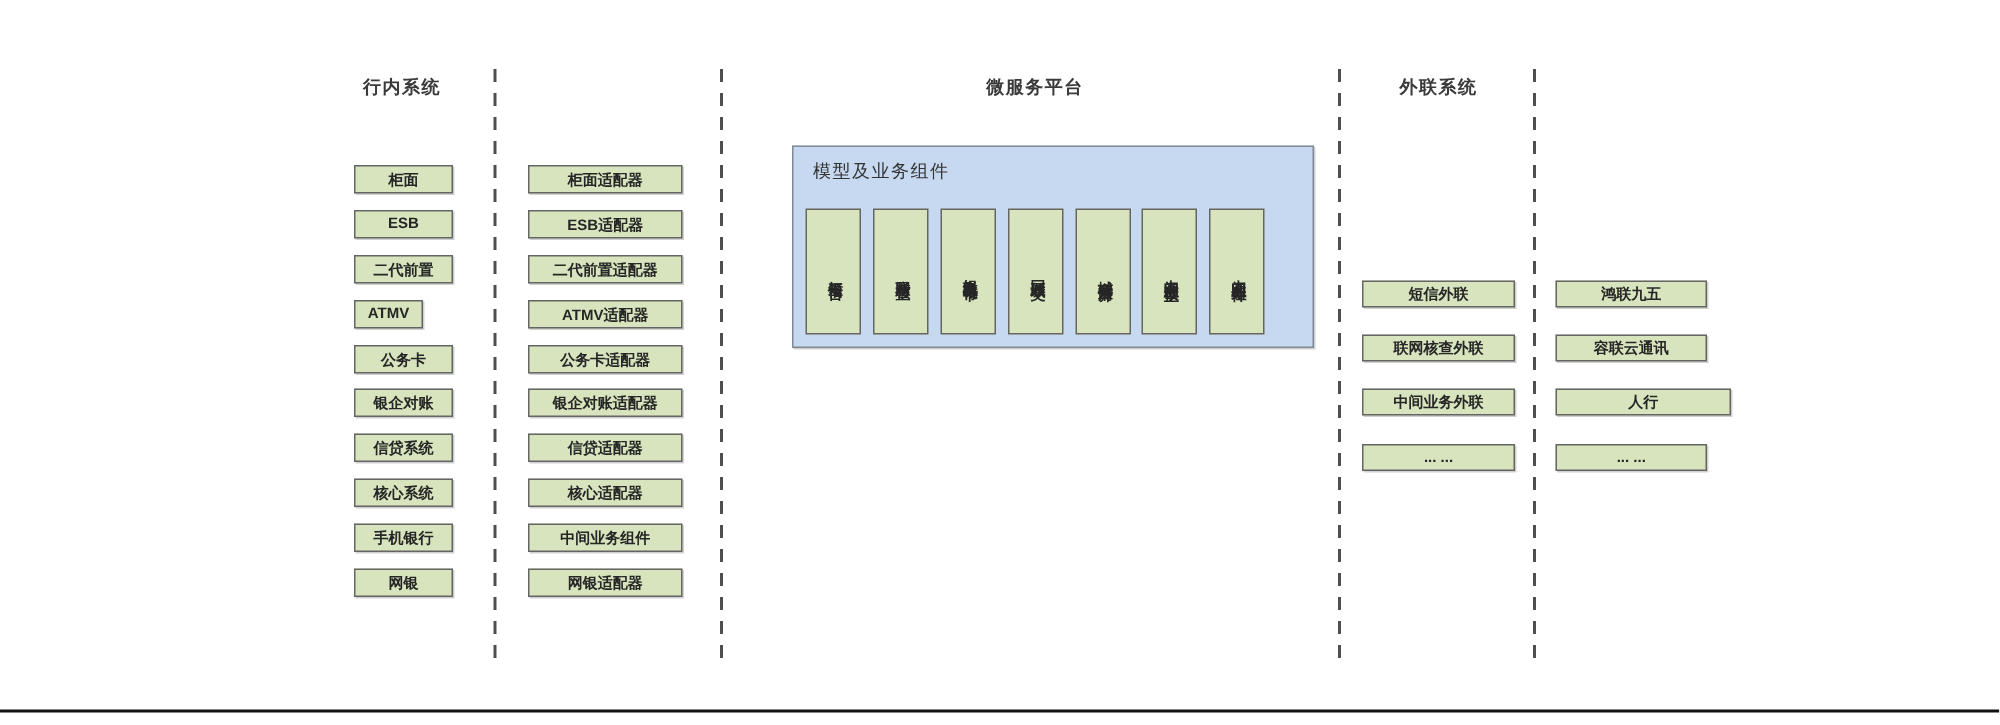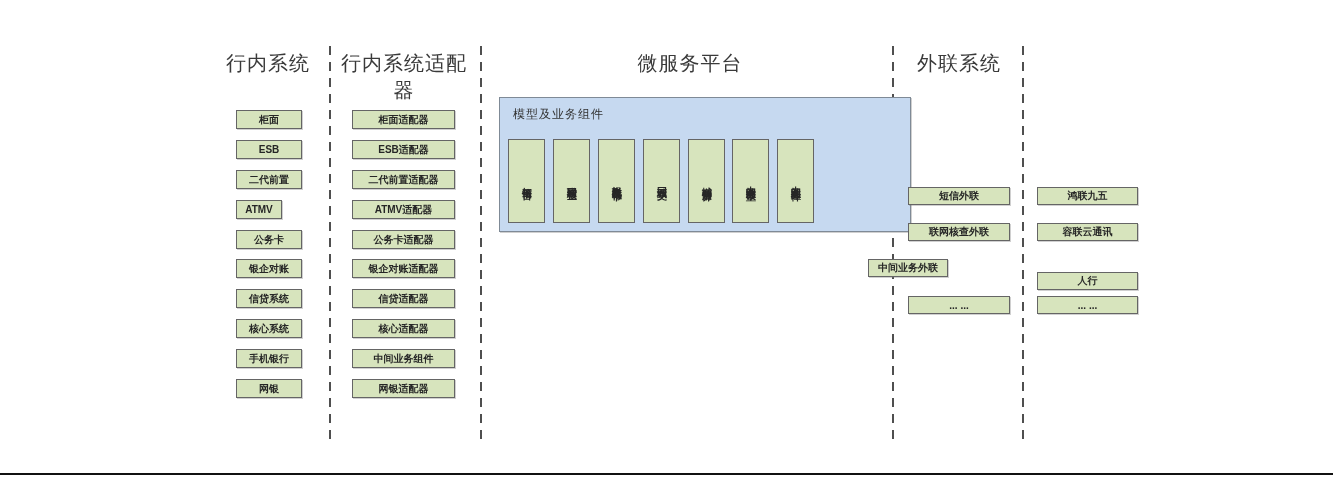--- a/index.html
+++ b/index.html
@@ -2,35 +2,35 @@
 <html><head>
 <meta charset="utf-8">
 <style>
   html,body{margin:0;padding:0;background:#ffffff;}
   .canvas{
     position:relative;width:1333px;height:483px;background:#ffffff;
     font-family:"Liberation Sans","DejaVu Sans",sans-serif;overflow:hidden;
   }
   .col-header{
     position:absolute;top:50px;width:140px;text-align:center;
-    font-size:20px;font-weight:normal;color:#3a3a3a;letter-spacing:1px;
+    font-size:12px;font-weight:bold;color:#3a3a3a;letter-spacing:1px;
   }
   .divider{
     position:absolute;top:46px;height:394px;width:2px;
     background:repeating-linear-gradient(to bottom,#4f4f4f 0 9px,transparent 9px 16px);
   }
   .gbox{
     position:absolute;height:19px;box-sizing:border-box;
     background:#d7e4bd;border:1.5px solid #656565;
     display:flex;align-items:center;justify-content:center;
     font-size:10px;font-weight:bold;color:#262626;white-space:nowrap;
     box-shadow:1px 1px 0 rgba(120,120,120,.35);
   }
   .panel{
-    position:absolute;left:499px;width:412px;box-sizing:border-box;
+    position:absolute;left:528px;width:348px;box-sizing:border-box;
     background:#c6d9f0;border:1.5px solid #7f8a96;
     box-shadow:1px 1px 0 rgba(120,120,120,.35);
     padding-left:11px;
   }
   .panel-title{
     position:absolute;top:8px;left:13px;font-size:12px;color:#333333;letter-spacing:1px;
   }
   .vbox{
     position:absolute;top:41px;width:37px;height:84px;box-sizing:border-box;
     background:#d7e4bd;border:1.5px solid #656565;
@@ -45,21 +45,20 @@
     font-size:10px;font-weight:bold;color:#262626;white-space:nowrap;
   }
   .bottom-rule{position:absolute;left:0;top:473px;width:1333px;height:2px;background:#111111;}
 </style>
 </head>
 <body>
 
 <div class="canvas">
 
   <div class="col-header" style="left:198px">行内系统</div>
-  <div class="col-header" style="left:334px">行内系统适配器</div>
   <div class="col-header" style="left:889px">外联系统</div>
   <div class="col-header" style="left:620px">微服务平台</div>
 
   <div class="divider" style="left:329px"></div>
   <div class="divider" style="left:480px"></div>
   <div class="divider" style="left:892px"></div>
   <div class="divider" style="left:1022px"></div>
 
   <div class="gbox" style="left:236px;top:110px;width:66px">柜面</div>
   <div class="gbox" style="left:236px;top:140px;width:66px">ESB</div>
@@ -91,23 +90,23 @@
     <div class="vbox" style="left:143px">同城票交</div>
     <div class="vbox" style="left:188px">城商行清算</div>
     <div class="vbox" style="left:232px">中间业务模型</div>
     <div class="vbox" style="left:277px">中间业务组件</div>
   </div>
 
 
 
   <div class="gbox" style="left:908px;top:187px;width:102px;height:18px">短信外联</div>
   <div class="gbox" style="left:908px;top:223px;width:102px;height:18px">联网核查外联</div>
-  <div class="gbox" style="left:868px;top:259px;width:80px;height:18px">中间业务外联</div>
+  <div class="gbox" style="left:908px;top:259px;width:102px;height:18px">中间业务外联</div>
   <div class="gbox" style="left:908px;top:296px;width:102px;height:18px">... ...</div>
 
   <div class="gbox" style="left:1037px;top:187px;width:101px;height:18px">鸿联九五</div>
   <div class="gbox" style="left:1037px;top:223px;width:101px;height:18px">容联云通讯</div>
-  <div class="gbox" style="left:1037px;top:272px;width:101px;height:18px">人行</div>
+  <div class="gbox" style="left:1037px;top:259px;width:117px;height:18px">人行</div>
   <div class="gbox" style="left:1037px;top:296px;width:101px;height:18px">... ...</div>
 
   <div class="bottom-rule"></div>
 
 </div>
 
 </body></html>

